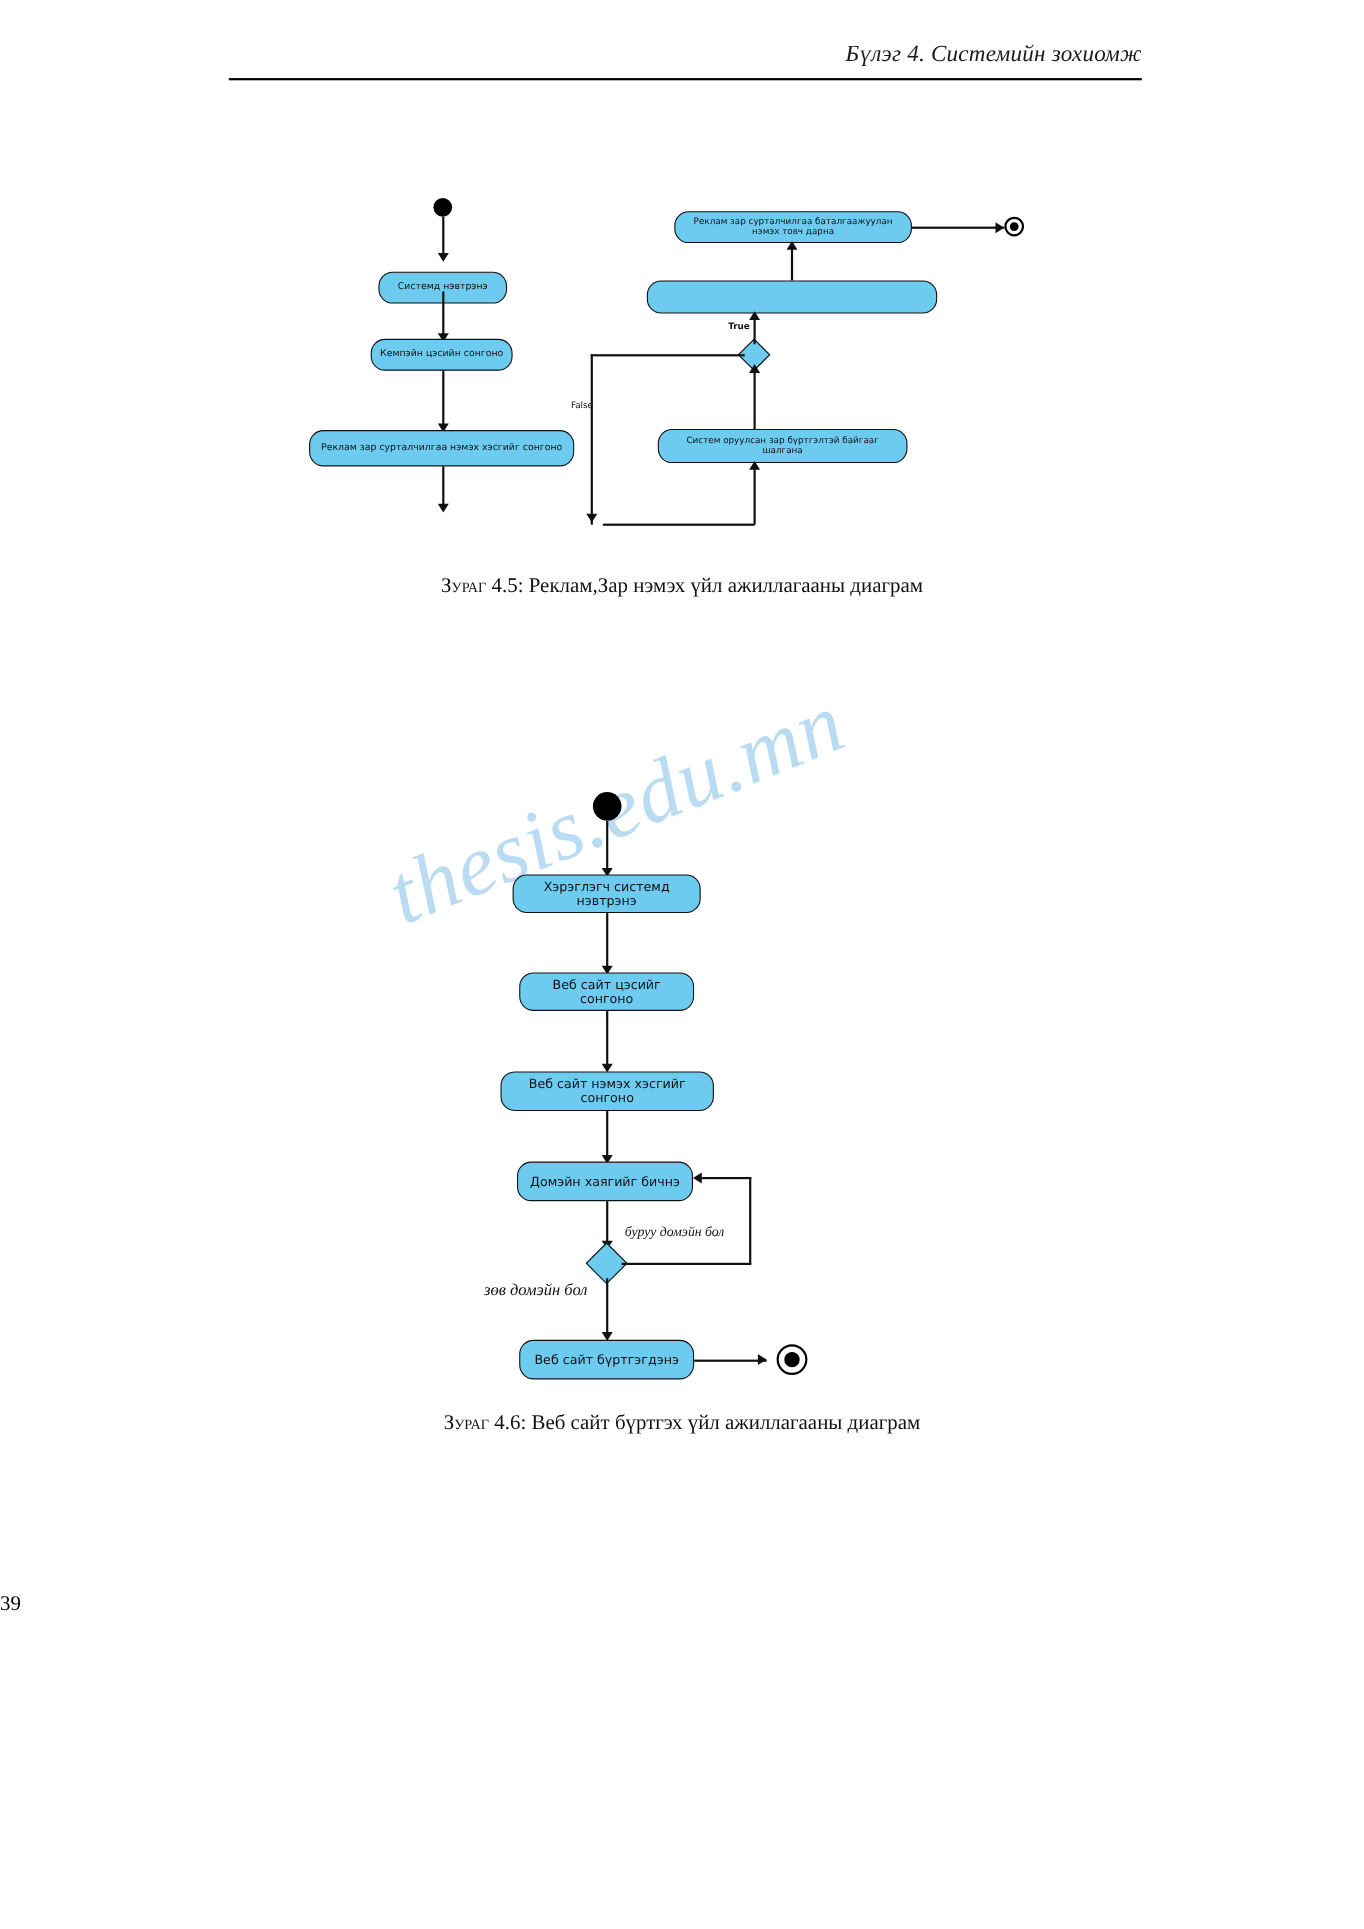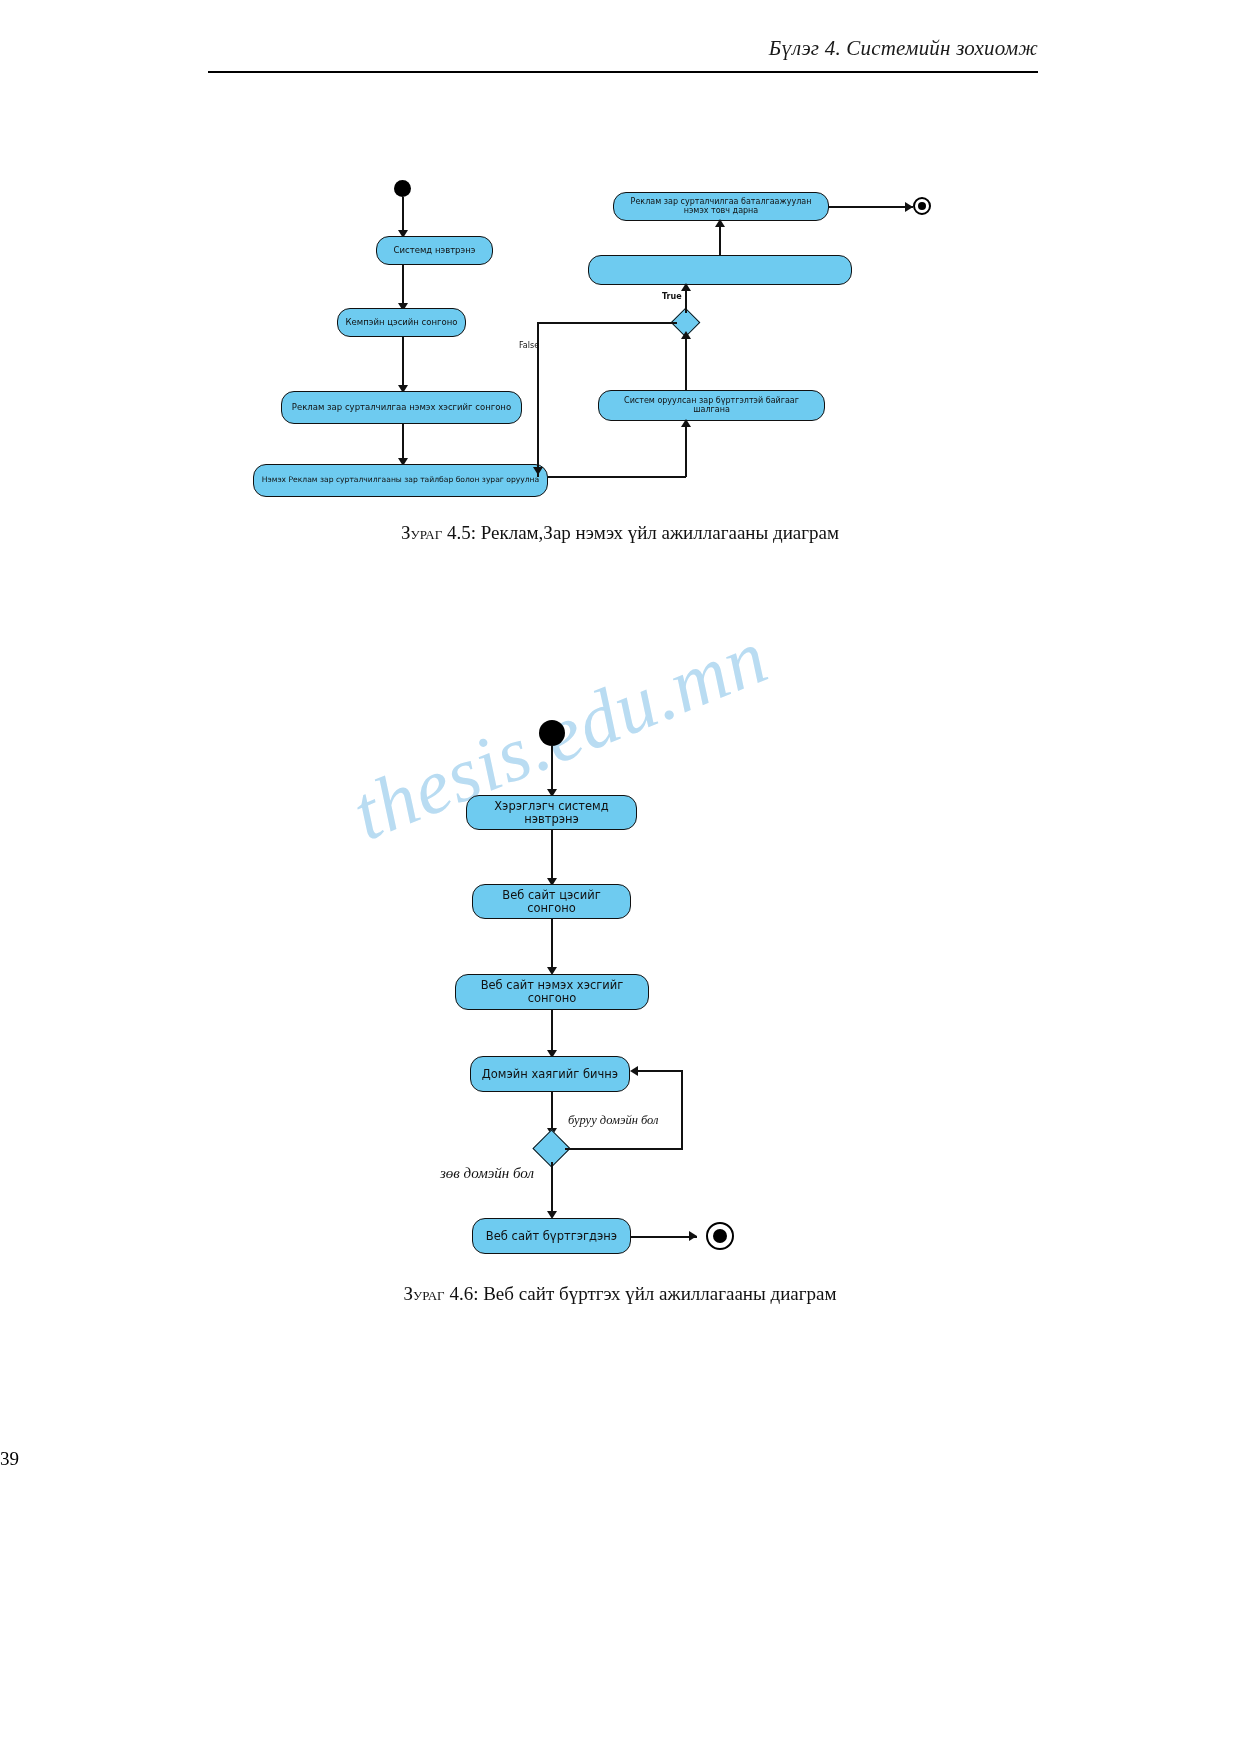--- a/index.html
+++ b/index.html
@@ -54,41 +54,38 @@
     <div class="header-title">Бүлэг 4.  Системийн зохиомж</div>
   </div>
   <div class="header-rule"></div>
 
   <div class="diagram" style="left:0;top:0;width:1240px;height:520px;">
 
     <div class="start-node" style="left:394px;top:180px;width:17px;height:17px;"></div>
     <div class="edge v" style="left:402px;top:197px;height:36px;"></div>
     <div class="arrow-d" style="left:398px;top:230px;"></div>
 
-    <div class="node" style="left:344px;top:236px;width:117px;height:29px;font-size:8.5px;padding:0 2px;margin-left:32px;">
+    <div class="node" style="left:344px;top:247px;width:117px;height:29px;font-size:8.5px;padding:0 2px;">
       <span>Системд нэвтрэнэ</span>
     </div>
     <div class="edge v" style="left:402px;top:265px;height:41px;"></div>
     <div class="arrow-d" style="left:398px;top:303px;"></div>
 
     <div class="node" style="left:337px;top:308px;width:129px;height:29px;font-size:8.5px;padding:0 6px;">
       <span>Кемпэйн цэсийн сонгоно</span>
     </div>
     <div class="edge v" style="left:402px;top:337px;height:52px;"></div>
     <div class="arrow-d" style="left:398px;top:385px;"></div>
 
     <div class="node" style="left:281px;top:391px;width:241px;height:33px;font-size:8.5px;padding:0 8px;">
       <span>Реклам зар сурталчилгаа нэмэх хэсгийг сонгоно</span>
     </div>
     <div class="edge v" style="left:402px;top:424px;height:37px;"></div>
     <div class="arrow-d" style="left:398px;top:458px;"></div>
 
-    <div class="node" style="left:253px;top:464px;width:295px;height:33px;font-size:7.6px;padding:0 6px;">
-      <span>Нэмэх Реклам зар сурталчилгааны зар тайлбар болон зураг оруулна</span>
-    </div>
 
     <div class="node" style="left:598px;top:390px;width:227px;height:31px;font-size:8px;padding:0 6px;">
       <span>Систем оруулсан зар бүртгэлтэй байгааг шалгана</span>
     </div>
 
     <div class="diamond" style="left:675px;top:312px;width:21px;height:21px;"></div>
 
     <div class="node" style="left:588px;top:255px;width:264px;height:30px;font-size:8px;padding:0 6px;">
       <span></span>
     </div>
@@ -112,21 +109,21 @@
     <div class="edge v" style="left:685px;top:333px;height:57px;"></div>
     <div class="arrow-u" style="left:681px;top:331px;"></div>
 
     <div class="edge h" style="left:548px;top:476px;width:138px;"></div>
     <div class="edge v" style="left:685px;top:421px;height:56px;"></div>
     <div class="arrow-u" style="left:681px;top:419px;"></div>
 
     <div class="edge v" style="left:537px;top:322px;height:155px;"></div>
     <div class="edge h" style="left:537px;top:322px;width:140px;"></div>
     <div class="arrow-d" style="left:533px;top:467px;"></div>
-    <div class="elabel" style="left:503px;top:341px;font-size:8px;padding-left:16px;">False</div>
+    <div class="elabel" style="left:503px;top:364px;font-size:8px;padding-left:16px;">False</div>
   </div>
 
   <div class="caption" style="top:522px;">
     <span class="sc">Зураг</span>
     <span>4.5: Реклам,Зар нэмэх үйл ажиллагааны диаграм</span>
   </div>
 
   <div class="watermark">thesis.edu.mn</div>
 
   <div class="diagram" style="left:0;top:0;width:1076px;height:1300px;">

